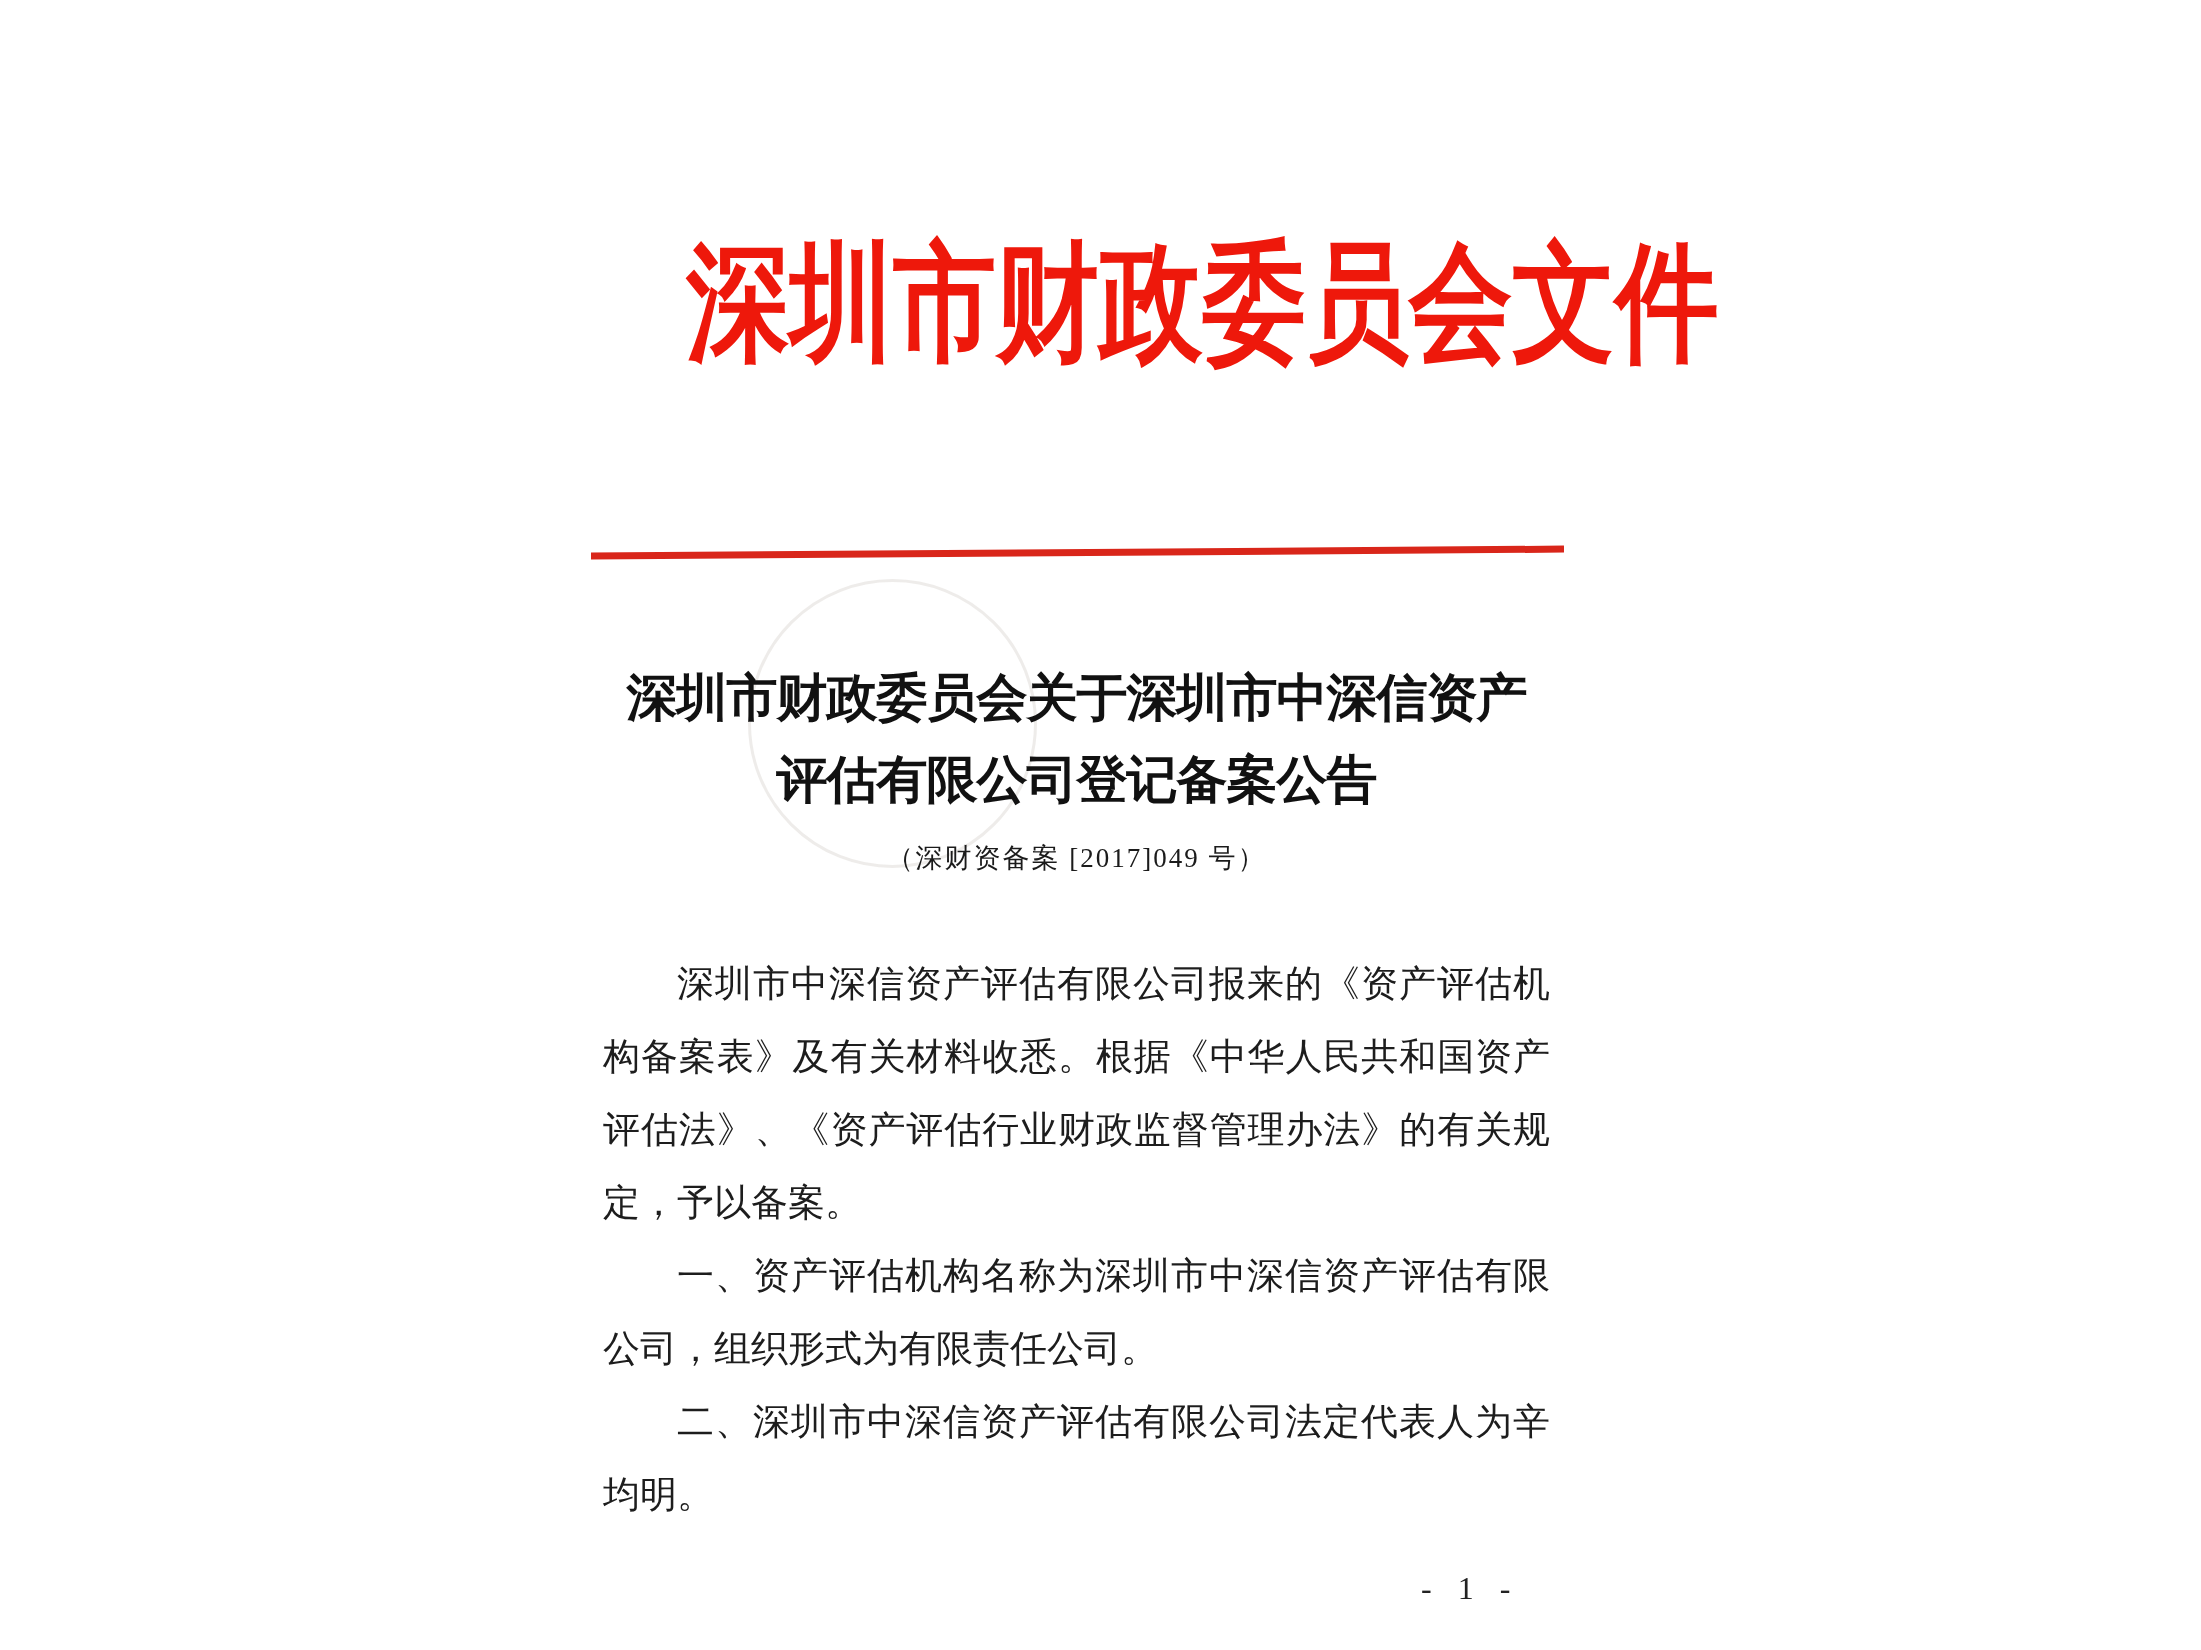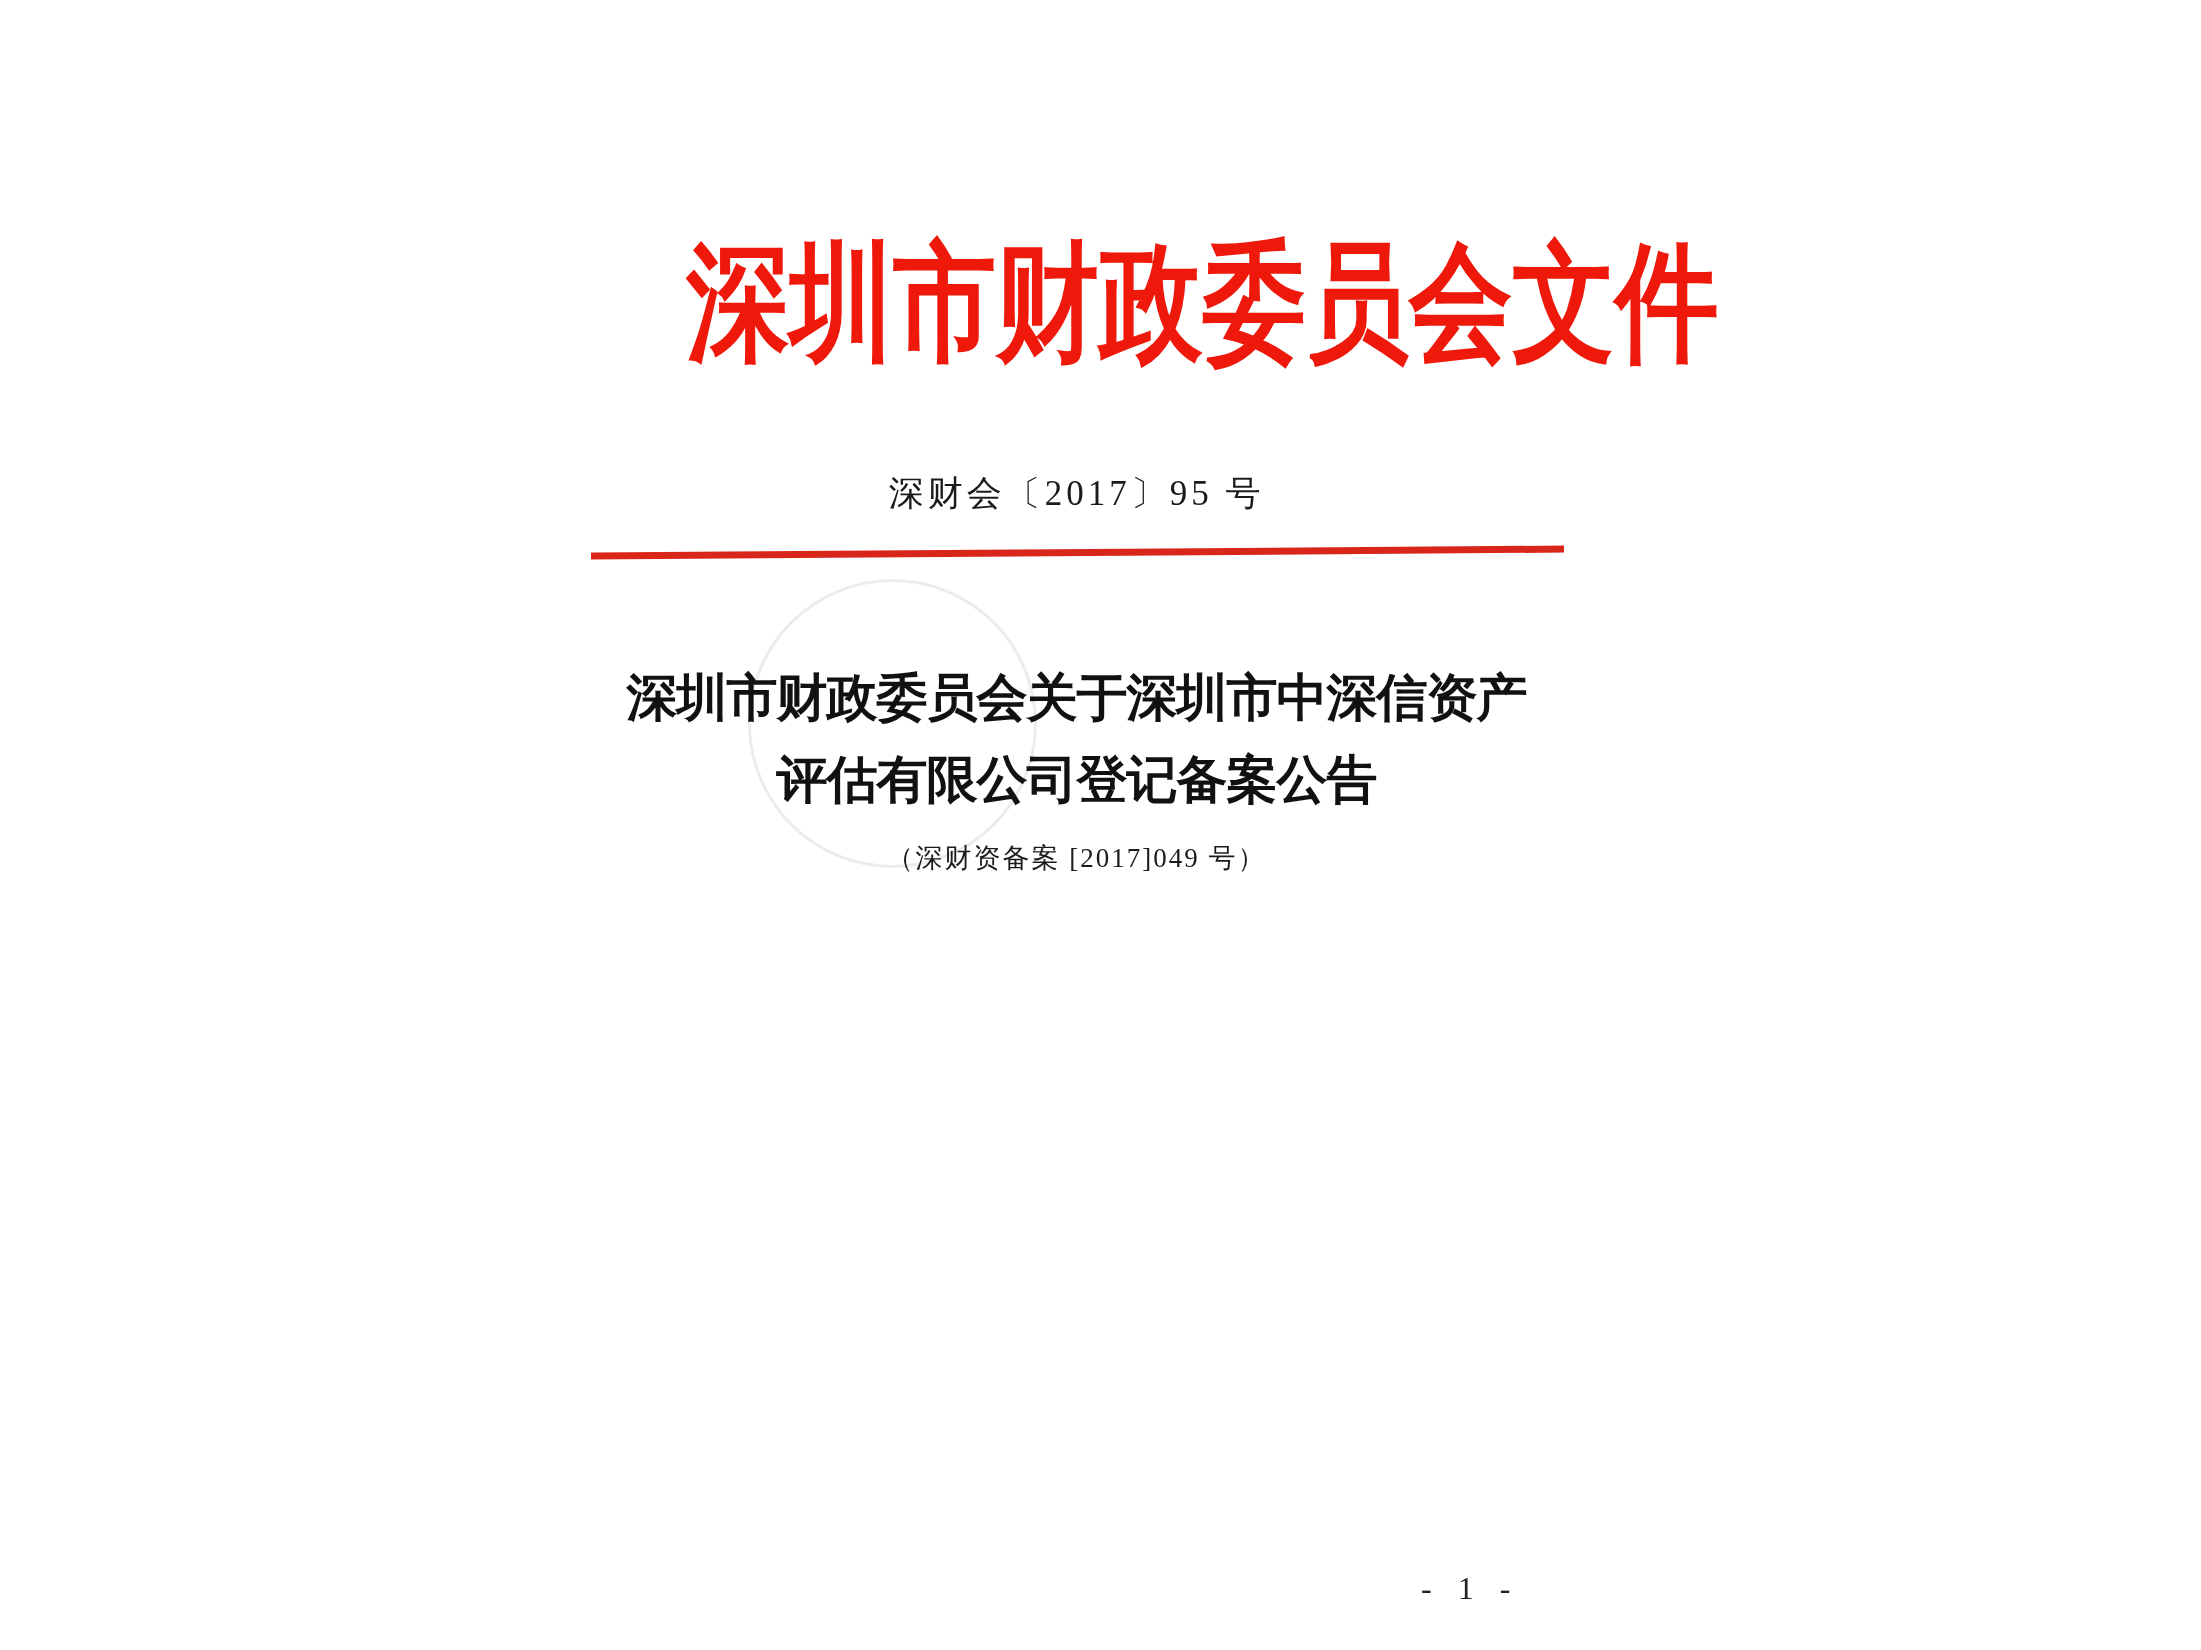--- a/index.html
+++ b/index.html
@@ -74,31 +74,35 @@
   }
 </style>
 </head>
 <body>
 
 <div class="page">
   <div class="doc">
 
     <div class="header-title">深圳市财政委员会文件</div>
 
-    <div class="doc-number">深财会〔2017〕95 号</div>
 
     <div class="red-rule"></div>
 
     <div class="seal"></div>
 
     <div class="title">
       <div>深圳市财政委员会关于深圳市中深信资产</div>
       <div>评估有限公司登记备案公告</div>
     </div>
 
     <div class="subtitle">（深财资备案 [2017]049 号）</div>
 
+    <div class="body-text">
+      <p>深圳市中深信资产评估有限公司报来的《资产评估机构备案表》及有关材料收悉。根据《中华人民共和国资产评估法》、《资产评估行业财政监督管理办法》的有关规定，予以备案。</p>
+      <p>一、资产评估机构名称为深圳市中深信资产评估有限公司，组织形式为有限责任公司。</p>
+      <p>二、深圳市中深信资产评估有限公司法定代表人为辛均明。</p>
+    </div>
 
   </div>
 
   <div class="page-number">- 1 -</div>
 </div>
 
 
 </body></html>

